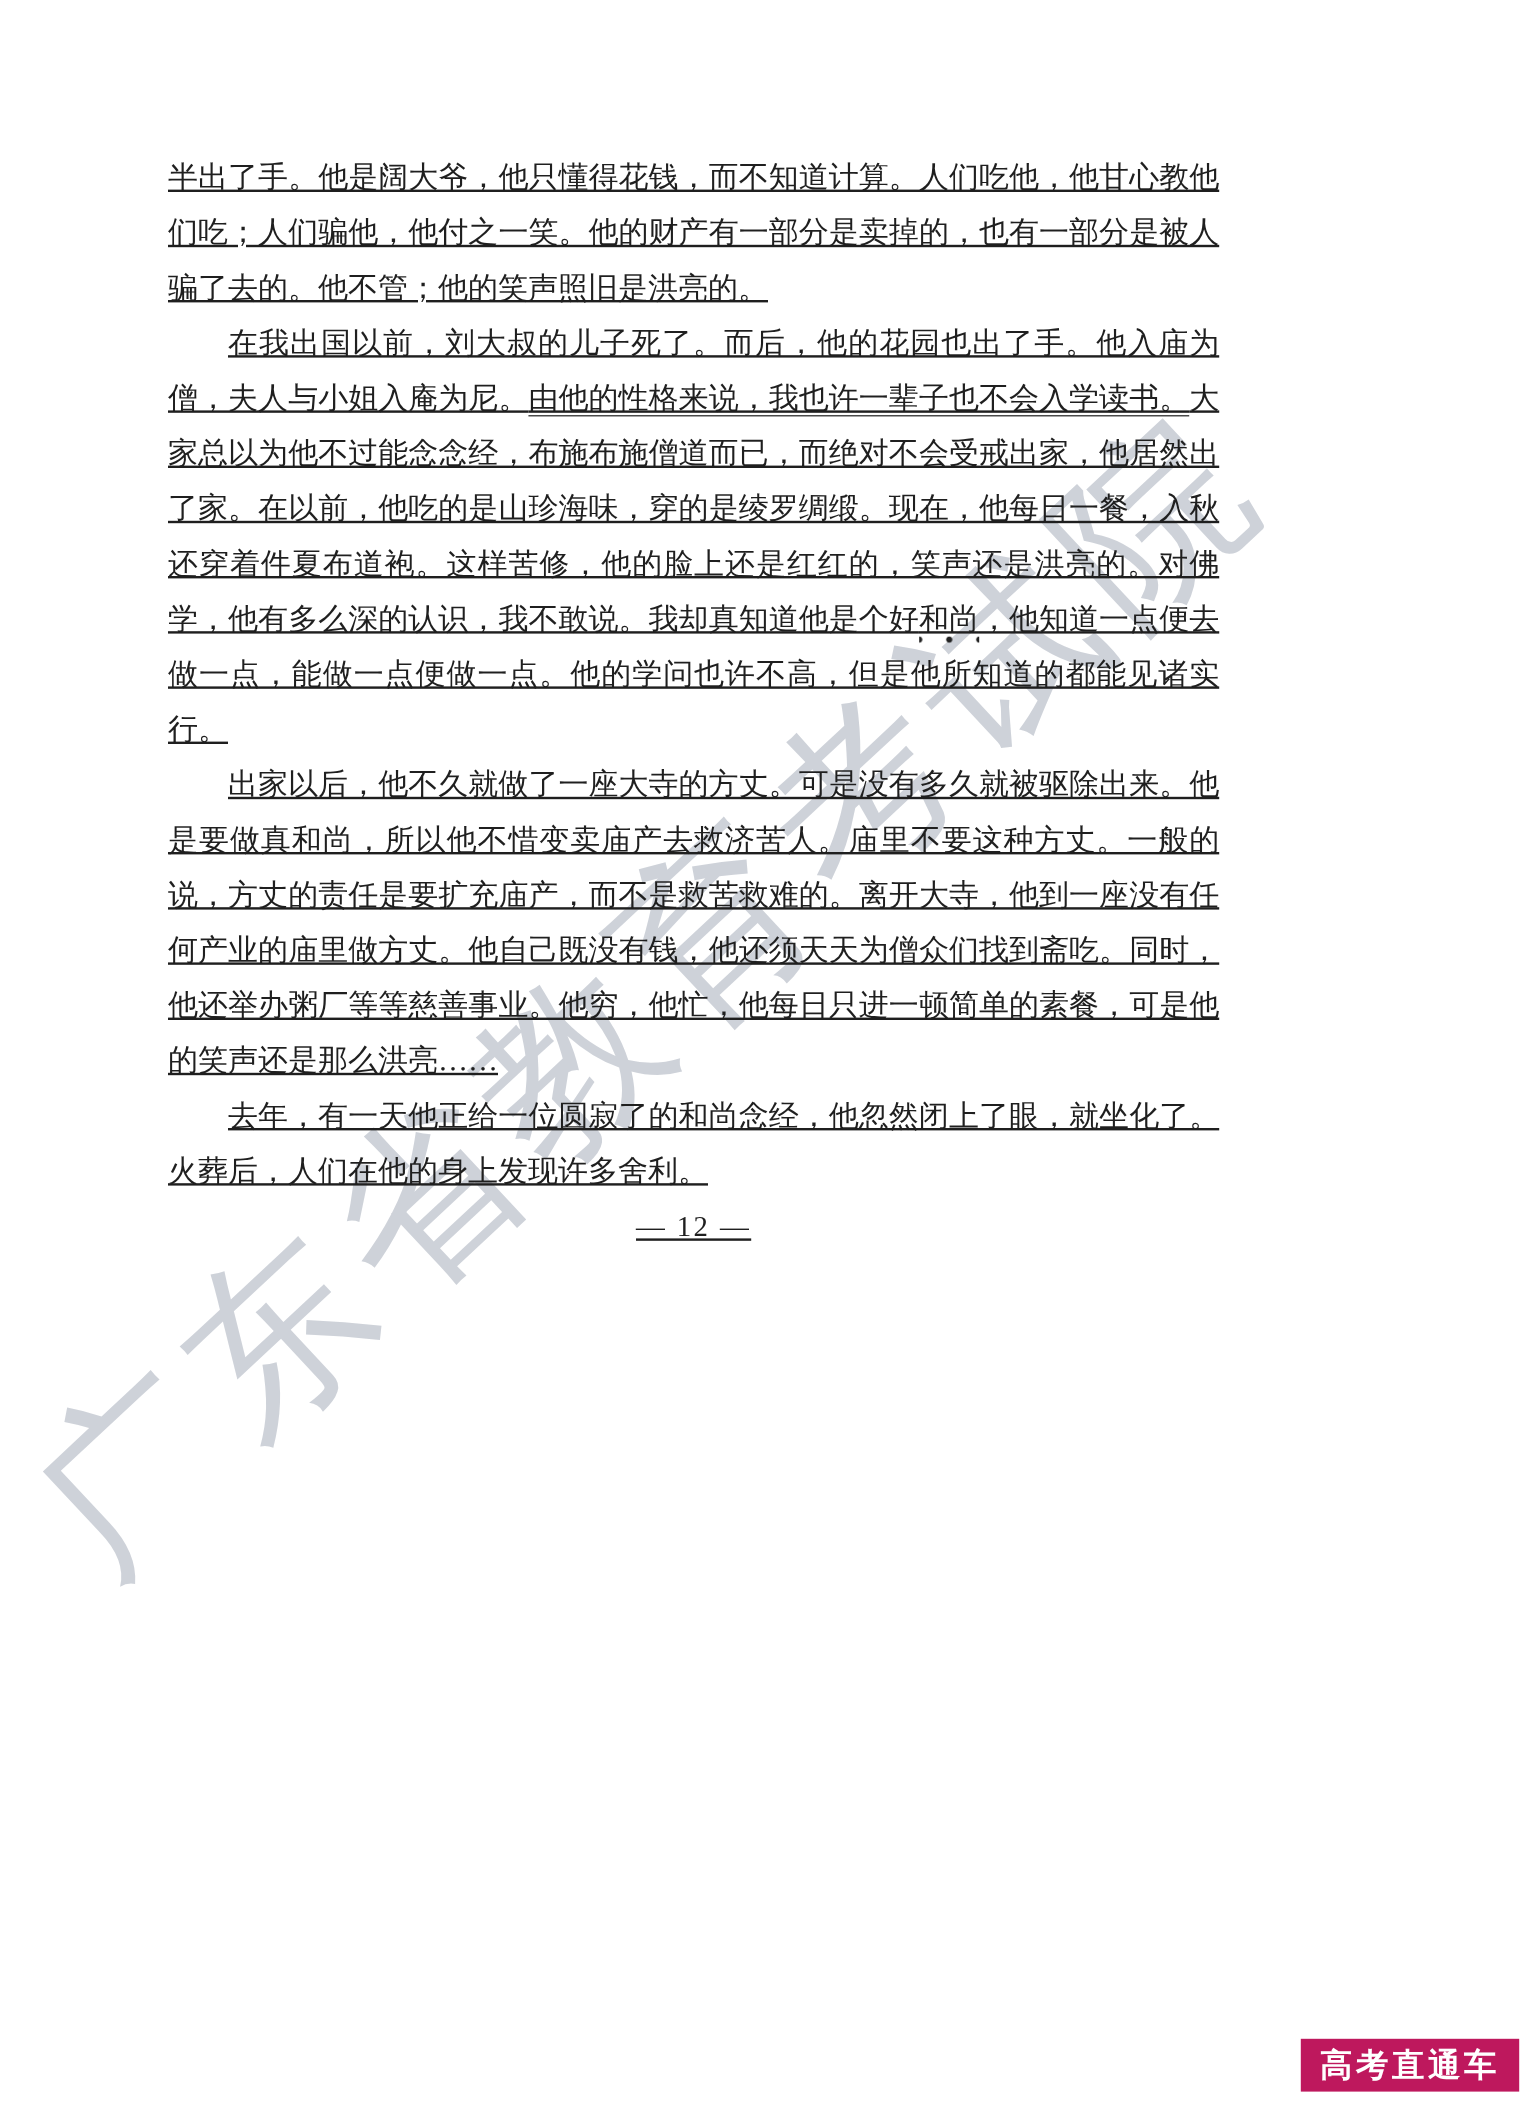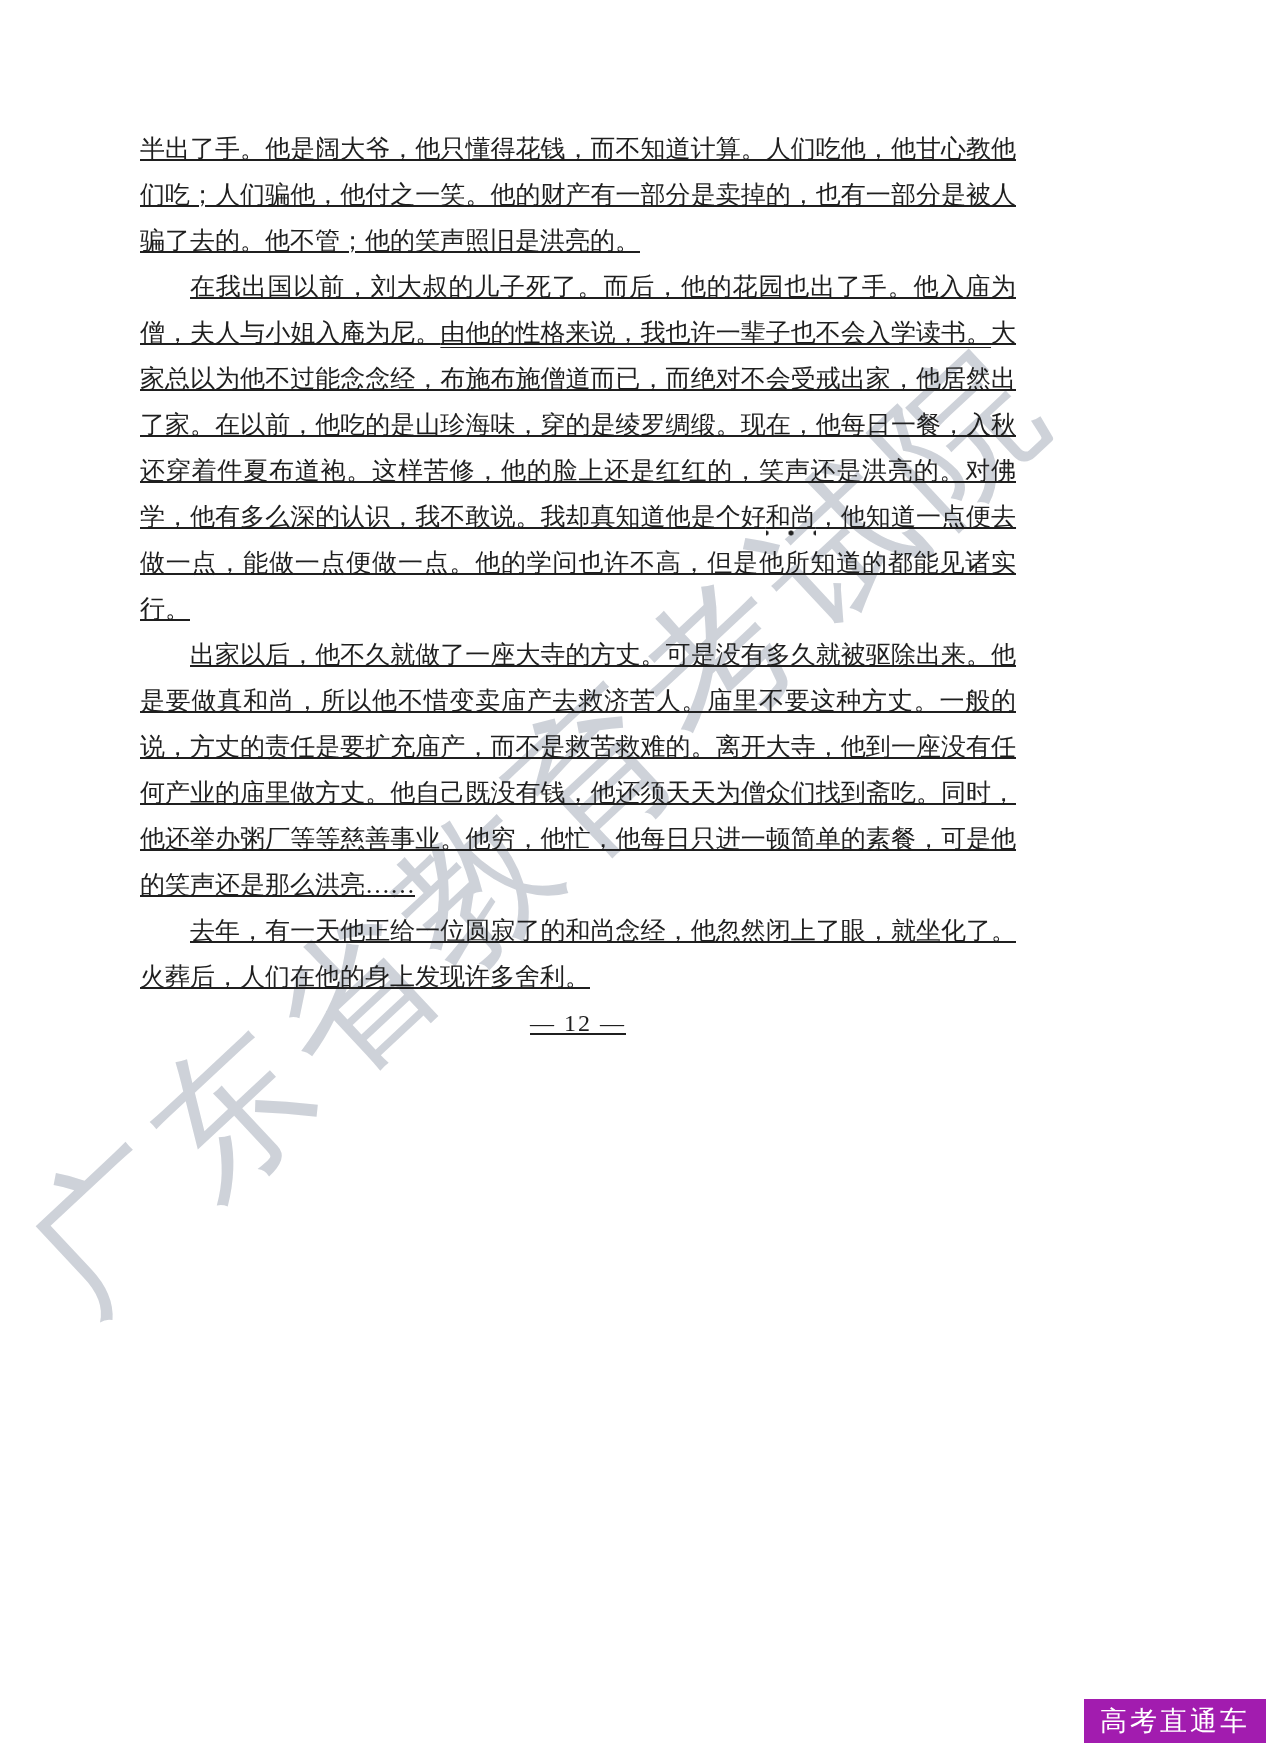--- a/index.html
+++ b/index.html
@@ -42,23 +42,23 @@
     margin-top:36px;
   }
   .attribution {
     margin-top:8px; font-size:25px; line-height:46px; text-align:right;
   }
   .footer {
     margin-top:10px; font-size:24px; text-align:center; letter-spacing:2px;
   }
   .brand-badge {
     position:absolute; right:14px; bottom:10px; z-index:2;
-    background:#a21caf; color:#ffffff;
+    background:#be185d; color:#ffffff;
     font-family:"Liberation Sans","DejaVu Sans",sans-serif;
-    font-weight:normal; font-size:27px; letter-spacing:3px;
+    font-weight:bold; font-size:27px; letter-spacing:3px;
     padding:4px 16px;
   }
 </style>
 </head>
 <body>
 
 <div class="page">
 
   <div class="watermark">广东省教育考试院</div>
 

